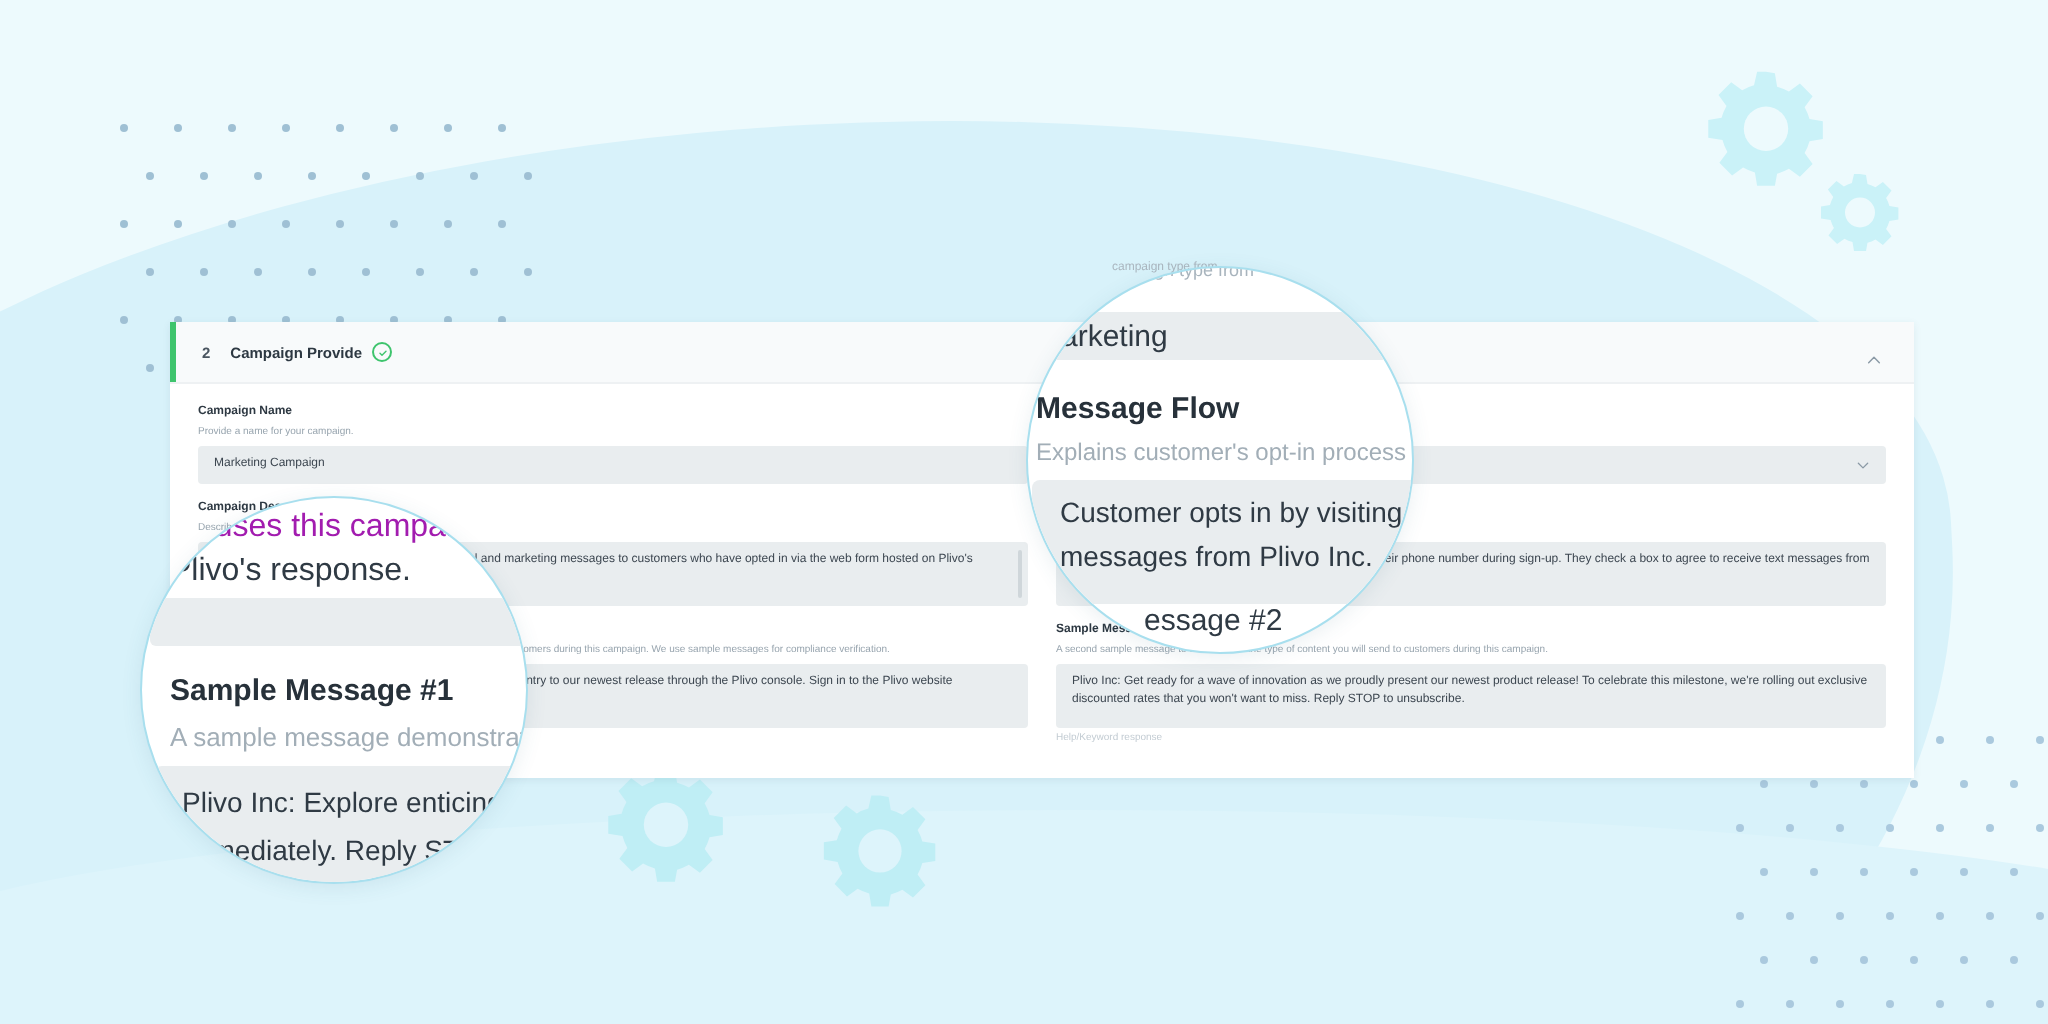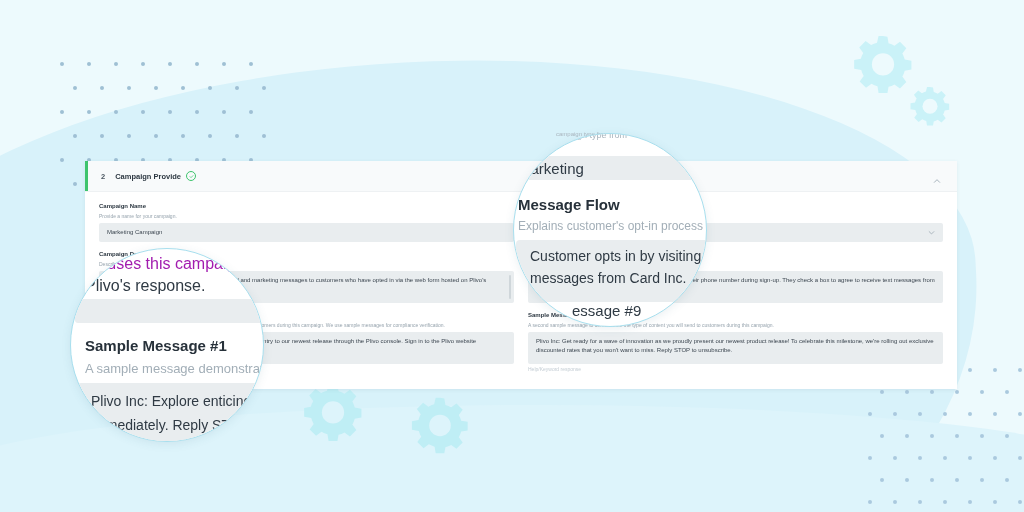--- a/index.html
+++ b/index.html
@@ -315,18 +315,18 @@
   <div class="lens lens-r">
     <div class="zl" style="left:34px;top:-4px;font-size:9px;color:#a8b4bd;">campaign type from</div>
     <div style="position:absolute;left:-10px;top:22px;width:190px;height:24px;background:#e9edef;border-radius:3px;"></div>
     <div class="zl" style="left:4px;top:26px;font-size:15px;color:#2f3a44;">Marketing</div>
 
     <div class="zl" style="left:4px;top:62px;font-size:15px;font-weight:700;color:#27313a;">Message Flow</div>
     <div class="zl" style="left:4px;top:85px;font-size:12px;color:#a2aeb7;">Explains customer's opt-in process and</div>
 
     <div style="position:absolute;left:2px;top:106px;width:200px;height:62px;background:#e9edef;border-radius:4px;"></div>
     <div class="zl" style="left:16px;top:114px;font-size:14px;color:#2f3a44;">Customer opts in by visiting ww</div>
-    <div class="zl" style="left:16px;top:136px;font-size:14px;color:#2f3a44;">messages from Card Inc.</div>
-
-    <div class="zl" style="left:58px;top:168px;font-size:15px;color:#2f3a44;">essage #9</div>
+    <div class="zl" style="left:16px;top:136px;font-size:14px;color:#2f3a44;">messages from Plivo Inc.</div>
+
+    <div class="zl" style="left:58px;top:168px;font-size:15px;color:#2f3a44;">essage #2</div>
   </div>
 
 </div>
 
 </body></html>

